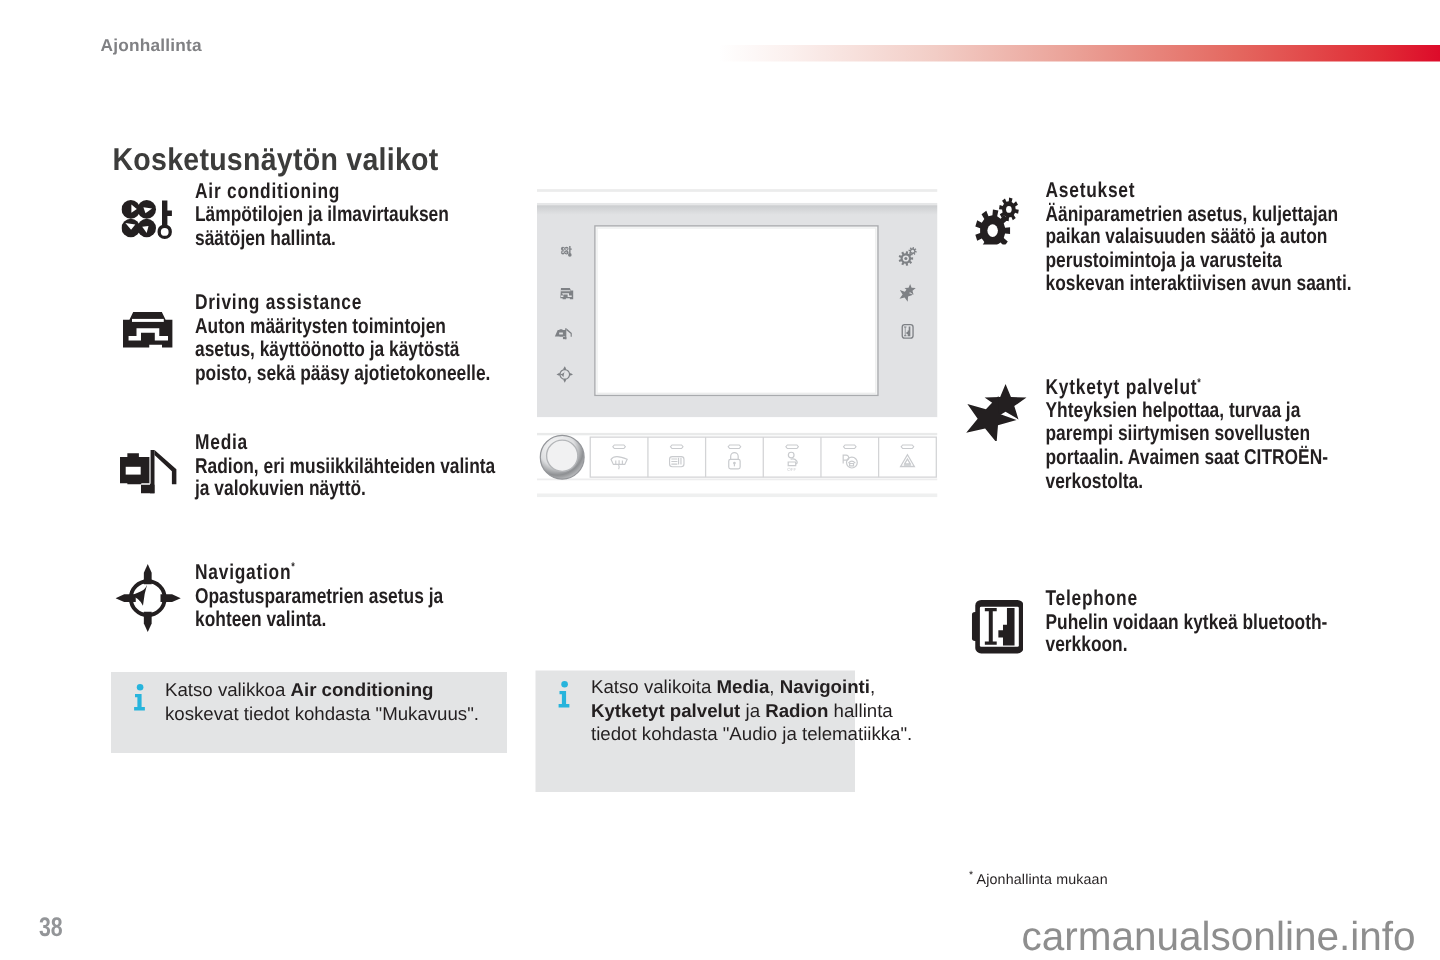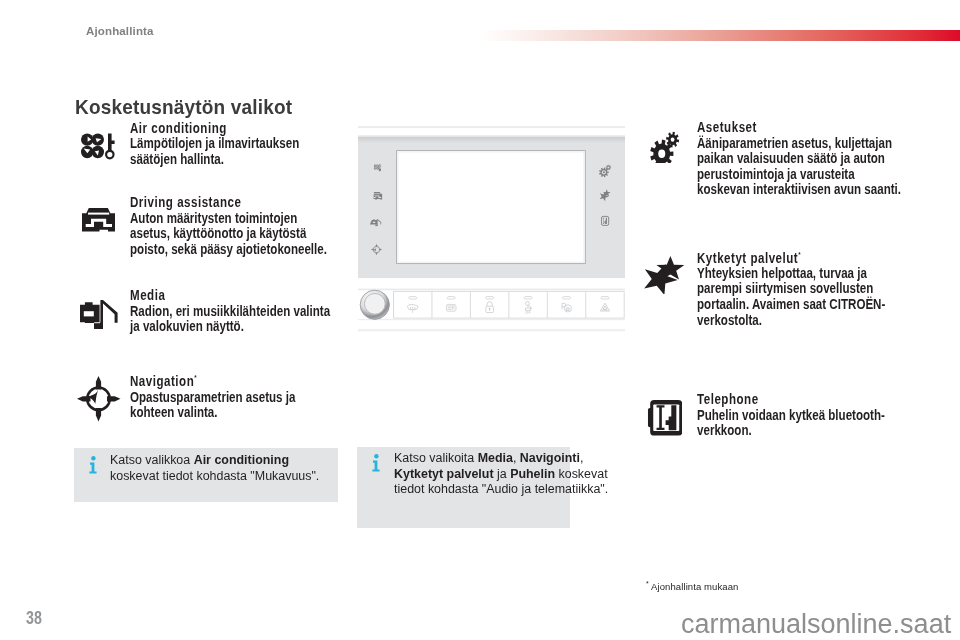--- a/index.html
+++ b/index.html
@@ -2,21 +2,21 @@
 <html><head>
 <meta charset="utf-8">
 <title>Ajonhallinta</title>
 <style>
   html,body{margin:0;padding:0;}
   body{width:960px;height:640px;background:#ffffff;
        font-family:"Liberation Sans",sans-serif;overflow:hidden;position:relative;}
   .page{position:absolute;left:0;top:0;width:960px;height:640px;}
 
   
-  .hdr-title{position:absolute;left:86px;top:25px;font-size:11.5px;font-weight:bold;
+  .hdr-title{position:absolute;left:67px;top:25px;font-size:11.5px;font-weight:bold;
              color:#808184;letter-spacing:.15px;line-height:13px;}
   .hdr-bar{position:absolute;left:479px;top:29.5px;width:481px;height:11.5px;
     background:linear-gradient(to right,#ffffff 0%,#fbf0ee 10%,#f2cdc6 30%,#ea9f95 50%,
                #e4675f 72%,#e02b35 92%,#dd0b2a 100%);}
 
   
   .sec-title{position:absolute;left:75px;top:94.5px;font-size:21px;font-weight:bold;
              color:#3c3c3b;letter-spacing:.2px;transform:scaleX(.905);transform-origin:left top;}
 
   
@@ -234,21 +234,21 @@
   </div>
   <div class="infobox" style="left:357px;top:447px;width:213px;height:81px;">
     <span class="ii" style="left:15.2px;top:7.2px;"><svg width="8.2" height="17.6" viewBox="0 0 82 176">
           <g fill="#27b4dc">
             <circle cx="44" cy="22" r="22"></circle>
             <path d="M10 66 h44 v88 h22 v22 H4 v-22 h22 V88 H10 z"></path>
           </g>
         </svg></span>
     <div class="it" style="left:37px;top:4px;" id="ib1">
         <div><span>Katso valikoita </span><b>Media</b><span>, </span><b>Navigointi</b><span>,</span></div>
-        <div><b>Kytketyt palvelut</b><span> ja </span><b>Puhelin</b><span> koskevat</span></div>
+        <div><b>Kytketyt palvelut</b><span> ja </span><b>Radion</b><span> hallinta</span></div>
         <div><span>tiedot kohdasta "Audio ja telematiikka".</span></div>
       </div>
   </div>
 
   <div class="screen">
     <svg width="267" height="217" viewBox="0 0 267 217" id="scr">
 <defs>
 <linearGradient id="pg" x1="0" y1="0" x2="0" y2="1">
             <stop offset="0" stop-color="#cbcdcf"></stop>
             <stop offset="0.045" stop-color="#e1e2e4"></stop>
@@ -399,14 +399,14 @@
         <g fill="none" stroke="#c9cbce" stroke-width="0.85">
           <path d="M246.97 182.20 l4.6 7.8 h-9.2 z"></path>
           <path d="M246.97 185.00 l1.9 3.3 h-3.8 z"></path>
           <path d="M244.67 189.00 h4.6"></path>
         </g>
 </svg>
   </div>
 
   <div class="footnote"><span class="st">*</span><span> Ajonhallinta mukaan</span></div>
   <div class="pageno">38</div>
-  <div class="wm">carmanualsonline.saat</div>
+  <div class="wm">carmanualsonline.info</div>
 </div>
 
 </body></html>

